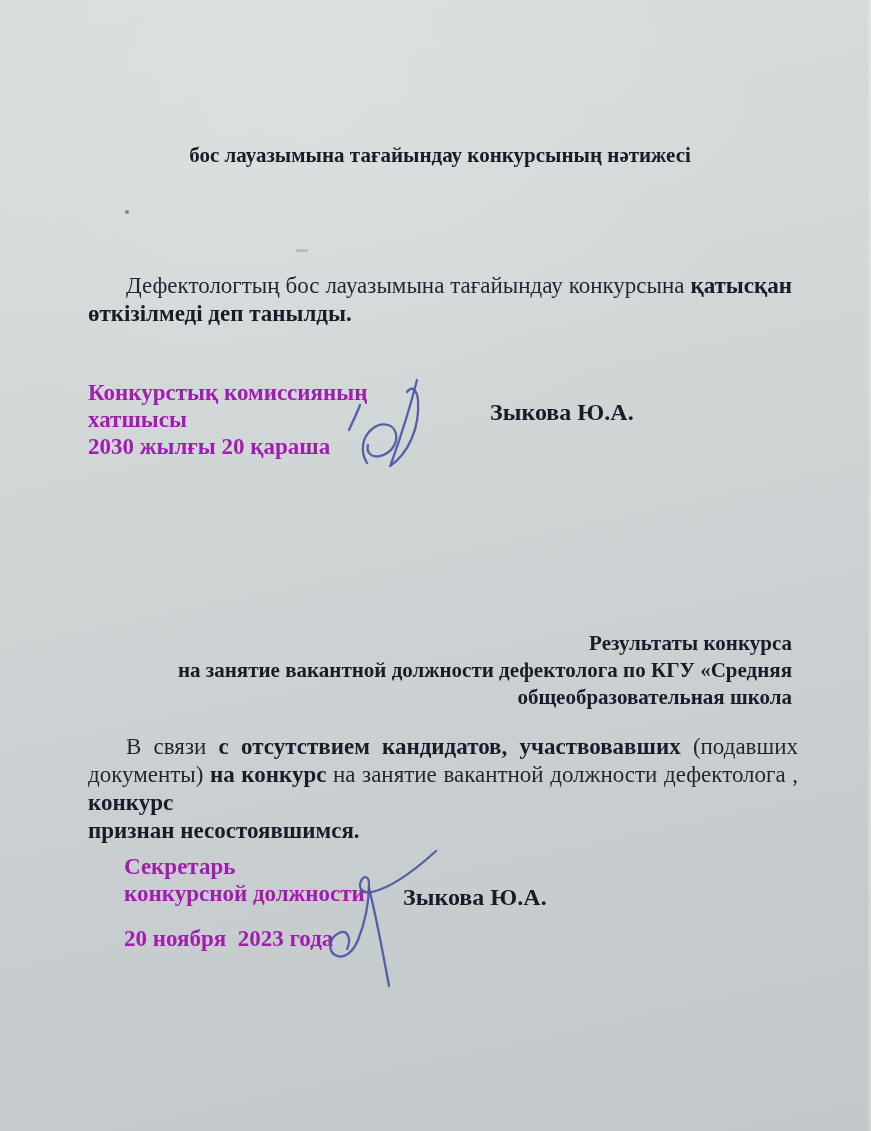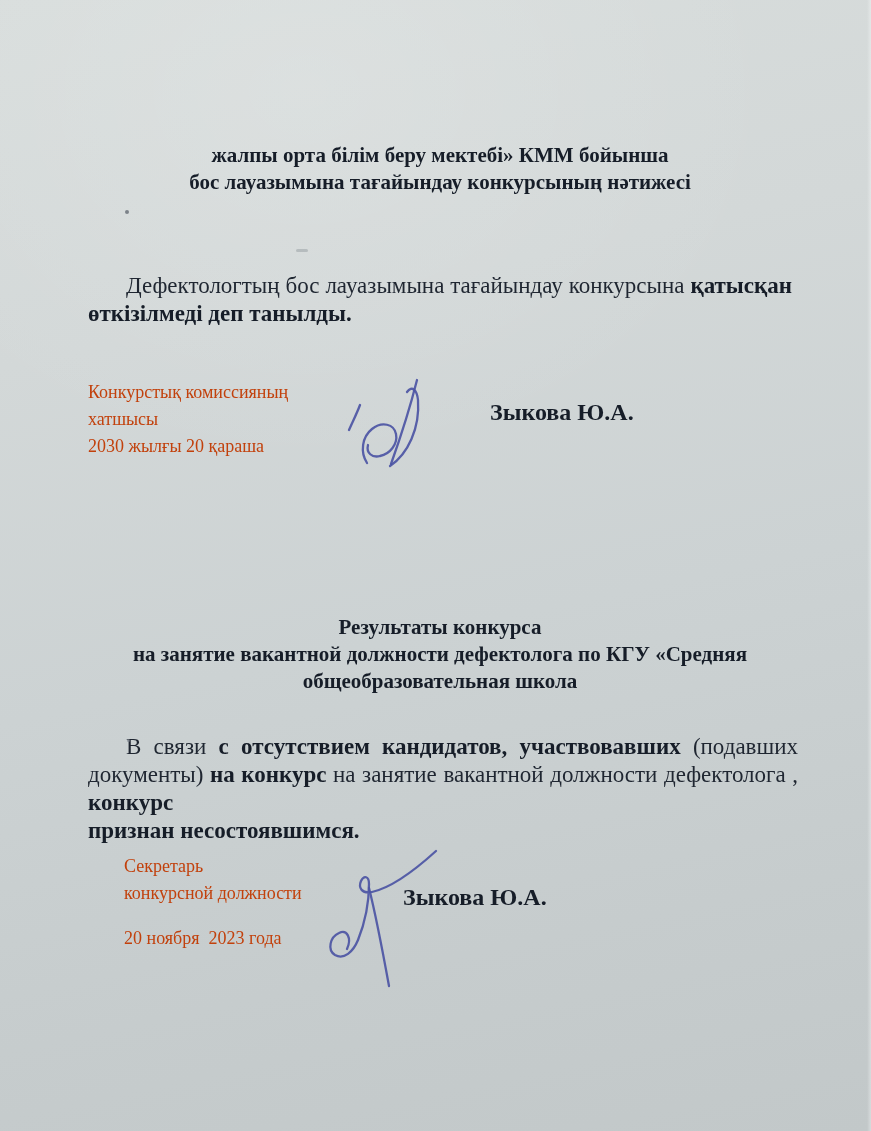--- a/index.html
+++ b/index.html
@@ -12,37 +12,36 @@
     color:#1f2631;
   }
   .abs{position:absolute;}
   .center{text-align:center;}
   .b{font-weight:bold;color:#161d28;}
   .title{font-size:21px;line-height:27px;font-weight:bold;color:#161d28;}
   .body-text{font-size:23px;line-height:28px;}
   .jline{text-align:justify;text-align-last:justify;}
   .lline{text-align:left;}
   .indent{padding-left:38px;}
-  .sigblock{font-size:18px;line-height:27px;font-weight:normal;color:#c2410c;}
+  .sigblock{font-size:23px;line-height:27px;font-weight:bold;color:#a21caf;}
   .name{font-size:24px;font-weight:bold;color:#161d28;}
   .gap{height:18px;}
   .ink{stroke:#4c55a4;stroke-width:2.3;fill:none;stroke-linecap:round;stroke-linejoin:round;opacity:.92;}
   
   .speck{position:absolute;border-radius:50%;}
   .speck1{left:125px;top:210px;width:4px;height:4px;background:#5d646e;opacity:.75;}
   .speck2{left:127px;top:739px;width:3px;height:3px;background:#7a828c;opacity:.7;}
   .speck3{left:296px;top:249px;width:12px;height:3px;border-radius:2px;background:#9aa2a6;opacity:.55;}
   .edge-light{position:absolute;right:0;top:0;width:4px;height:100%;
     background:linear-gradient(to left, rgba(255,255,255,.35), rgba(255,255,255,0));}
 </style>
 </head>
 <body>
 
 <div class="abs title center" style="left:88px;top:142px;width:704px;">
-  <div>жалпы орта білім беру мектебі» КММ бойынша</div>
   <div>бос лауазымына тағайындау конкурсының нәтижесі</div>
 </div>
 
 <div class="abs body-text" style="left:88px;top:272px;width:704px;">
   <div class="jline indent">
     <span>Дефектологтың бос лауазымына тағайындау конкурсына </span><span class="b">қатысқан</span>
   </div>
   <div class="lline">
     <span class="b">өткізілмеді деп танылды.</span>
   </div>
@@ -56,21 +55,21 @@
 
 <div class="abs name" style="left:490px;top:399px;">Зыкова Ю.А.</div>
 
 <svg class="abs" style="left:335px;top:373px;" width="120" height="105" viewBox="0 0 120 105">
   <path class="ink" d="M25,32 C22,40 18,48 14,57"></path>
   <path class="ink" d="M32,90 C25,79 27,64 37,56 C47,48 59,51 61,61 C63,71 55,81 45,83 C37,85 31,80 33,72"></path>
   <path class="ink" d="M82,7 C76,31 66,63 56,91"></path>
   <path class="ink" d="M55,93 C73,81 85,55 83,27 C82,17 77,12 72,19"></path>
 </svg>
 
-<div class="abs title center" style="left:88px;top:614px;width:704px;">
+<div class="abs title center" style="left:88px;top:630px;width:704px;text-align:right;">
   <div>Результаты конкурса</div>
   <div>на занятие вакантной должности дефектолога по КГУ «Средняя</div>
   <div>общеобразовательная школа</div>
 </div>
 
 <div class="abs body-text" style="left:88px;top:733px;width:710px;">
   <div class="jline indent">
     <span>В связи </span><span class="b">с отсутствием кандидатов, участвовавших </span><span>(подавших</span>
   </div>
   <div class="jline">

